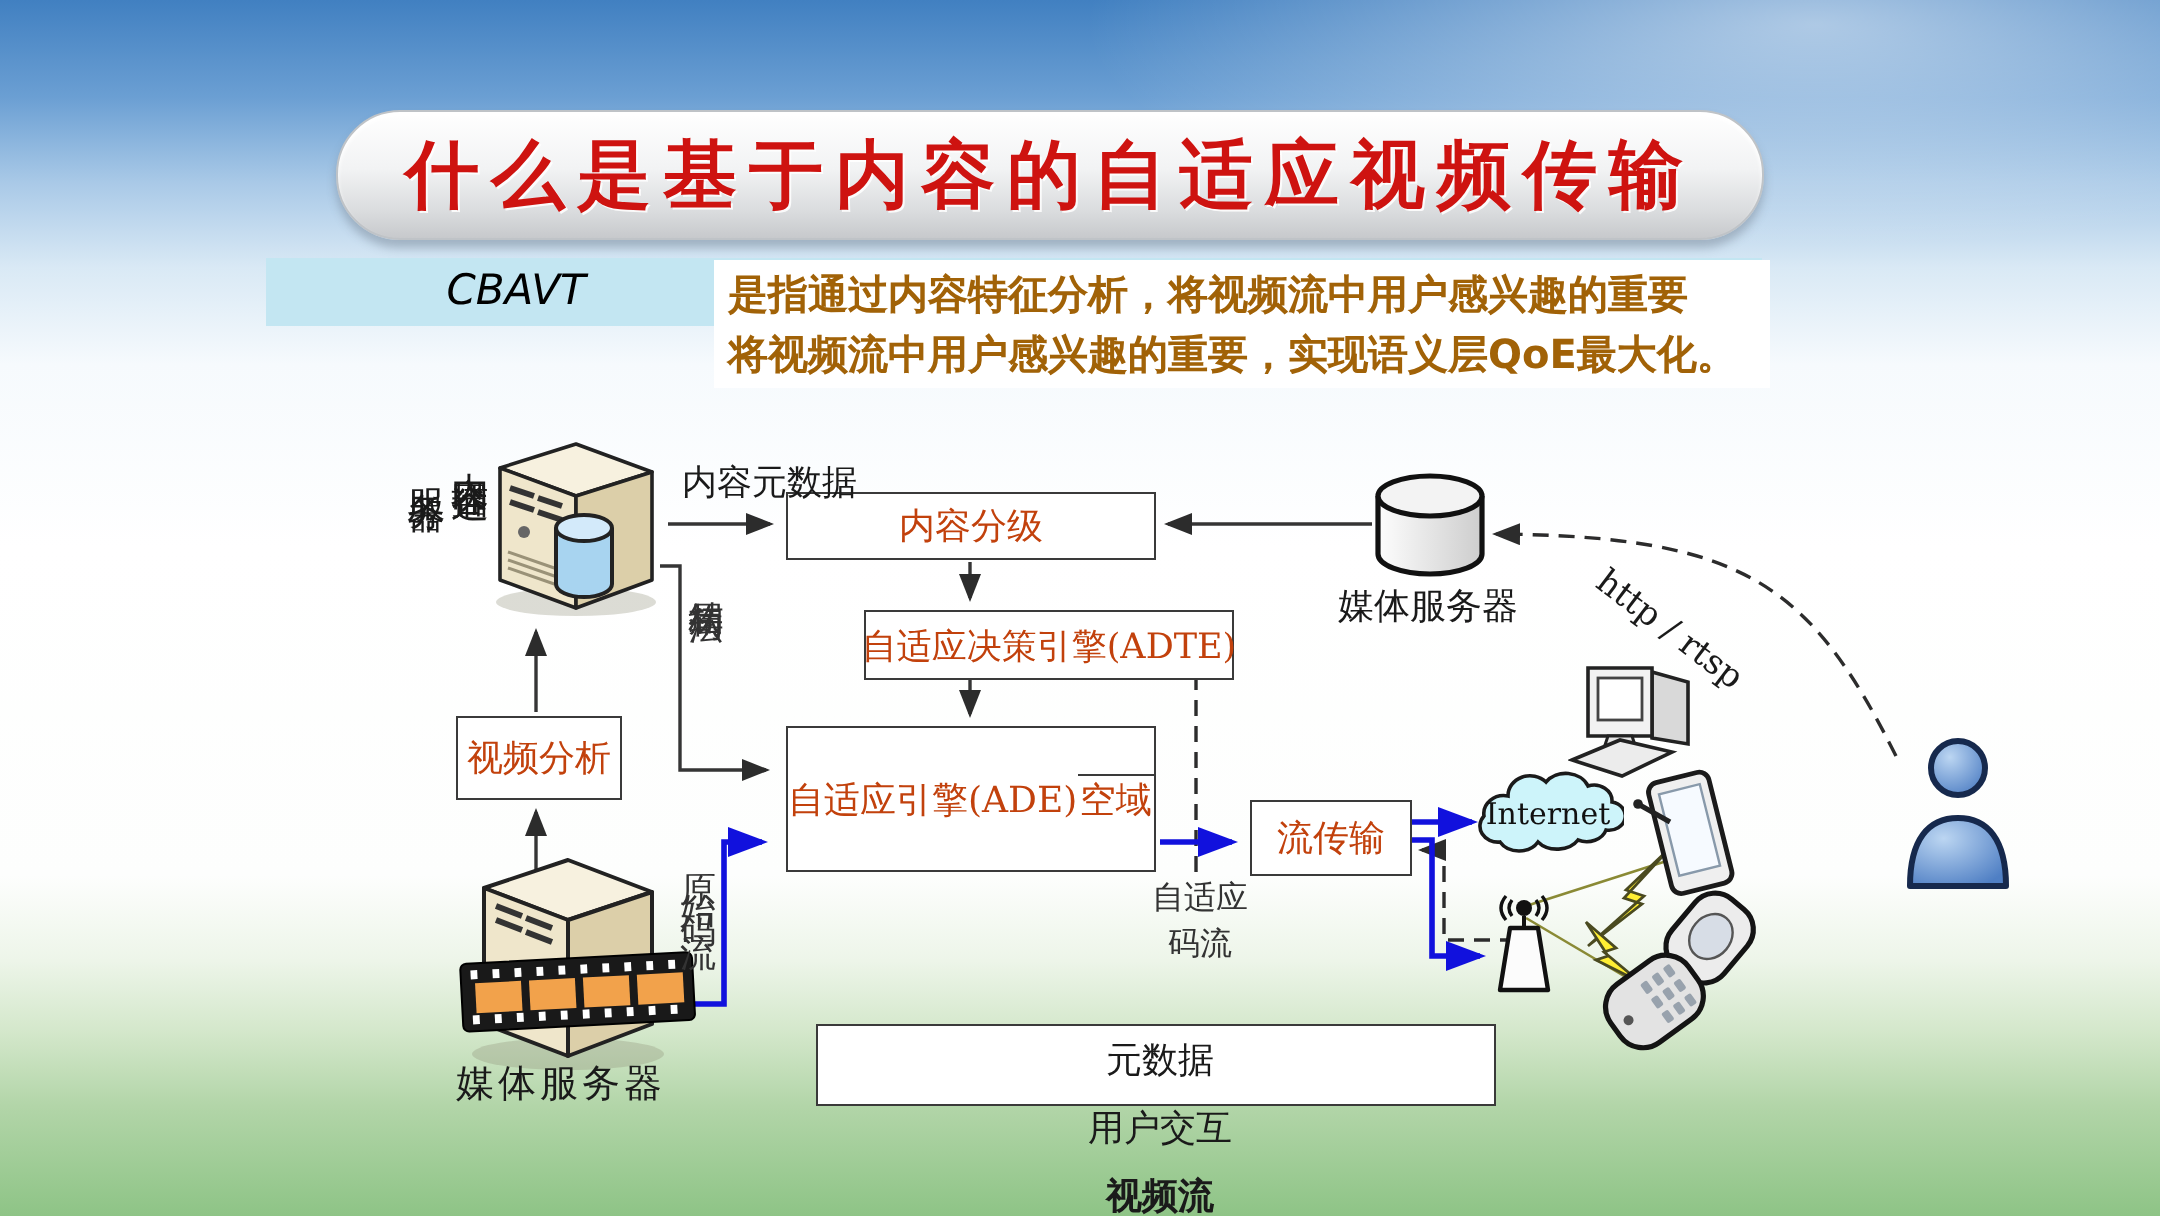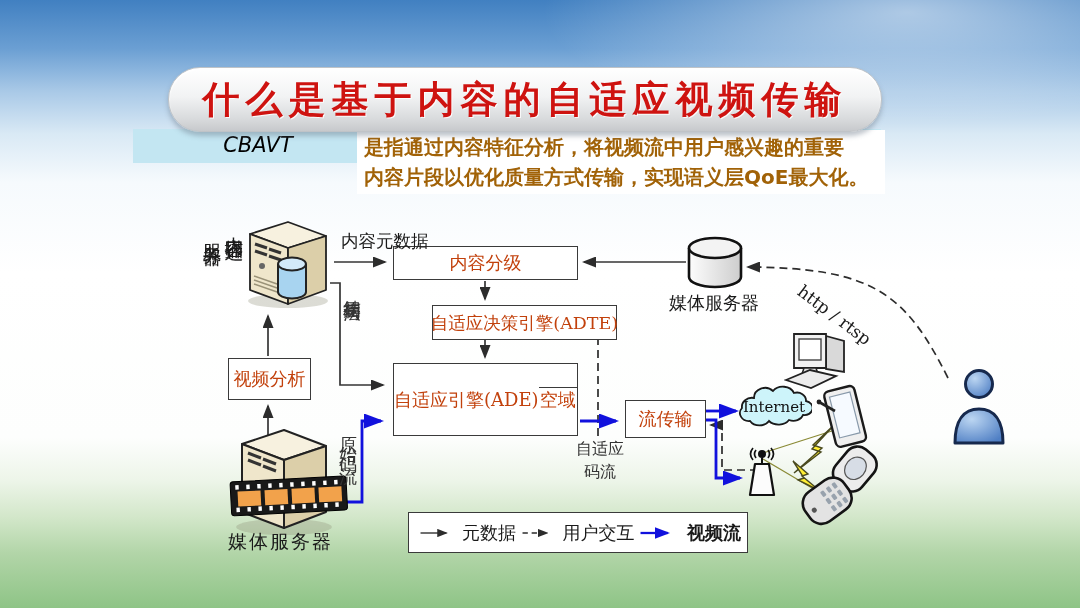--- a/index.html
+++ b/index.html
@@ -6,21 +6,21 @@
   #slide{
     position:relative;width:1080px;height:608px;overflow:hidden;
     font-family:"DejaVu Sans","Liberation Sans",sans-serif;
     background:
       radial-gradient(ellipse 520px 160px at 84% 2%, rgba(255,255,255,.55), rgba(255,255,255,0) 70%),
       linear-gradient(180deg,#4180c1 0%,#6b9fd3 8%,#a9c9e7 15%,#d9e9f5 22%,#f6fafd 30%,#ffffff 45%,#fdfefd 72%,#edf5e9 79%,#d3e7ca 85%,#b2d5a8 91%,#8ec486 100%);
   }
   .abs{position:absolute;}
   
   .banner{
-    left:168px;top:67px;width:712px;height:63px;border-radius:32px;
+    left:168px;top:55px;width:712px;height:63px;border-radius:32px;
     background:linear-gradient(180deg,#ffffff 0%,#f2f3f4 45%,#d9dbdd 80%,#c7c9cc 100%);
     border:1px solid #bfc3c7;
     box-shadow:0 4px 5px rgba(110,125,140,.45), inset 0 2px 2px #fff;
     display:flex;align-items:center;justify-content:center;z-index:4;text-align:right;
   }
   .banner-text{
     color:#ce1310;font-size:37px;font-weight:800;letter-spacing:6px;
     text-shadow:1px 1px 0 rgba(255,255,255,.85);white-space:nowrap;
   }
   
@@ -40,39 +40,39 @@
   }
   .lbl{
     font-family:"DejaVu Serif","Liberation Serif",serif;color:#1a1a1a;z-index:3;white-space:nowrap;
   }
   .vert{writing-mode:vertical-rl;text-orientation:upright;}
   .icon{z-index:2;}
   svg{display:block;}
   
   .legend{
     left:408px;top:512px;width:340px;height:41px;background:#fff;border:1.5px solid #3a3a3a;
-    box-sizing:border-box;display:flex;align-items:center;padding:0 6px 0 10px;gap:5px;z-index:3;
+    box-sizing:border-box;display:flex;align-items:center;padding:0 6px 0 10px;gap:5px;z-index:3;flex-direction:column;
   }
   .legend .lbl{position:static;font-size:18px;}
   .legend .bold{font-weight:bold;}
 </style>
 </head>
 <body>
 
 <div id="slide">
 
   <div class="abs banner">
     <span class="banner-text">什么是基于内容的自适应视频传输</span>
   </div>
 
   <div class="abs def-bar"></div>
   <div class="abs def-term">CBAVT</div>
   <div class="abs def-box">
     <div>是指通过内容特征分析，将视频流中用户感兴趣的重要</div>
-    <div>内容片段以优化质量方式传输，实现语义层QoE最大化。</div>
+    <div>将视频流中用户感兴趣的重要，实现语义层QoE最大化。</div>
   </div>
 
   <svg class="abs" style="left:0;top:0;z-index:1;" width="1080" height="608" viewBox="0 0 1080 608">
     <defs>
       <marker id="ab" markerUnits="userSpaceOnUse" markerWidth="14" markerHeight="11" refX="12" refY="5.5" orient="auto">
           <path d="M0,0 L14,5.5 L0,11 Z" fill="#2c2c2c"></path>
         </marker>
       <marker id="abl" markerUnits="userSpaceOnUse" markerWidth="20" markerHeight="15" refX="17" refY="7.5" orient="auto">
           <path d="M0,0 L20,7.5 L0,15 Z" fill="#1111dd"></path>
         </marker>

